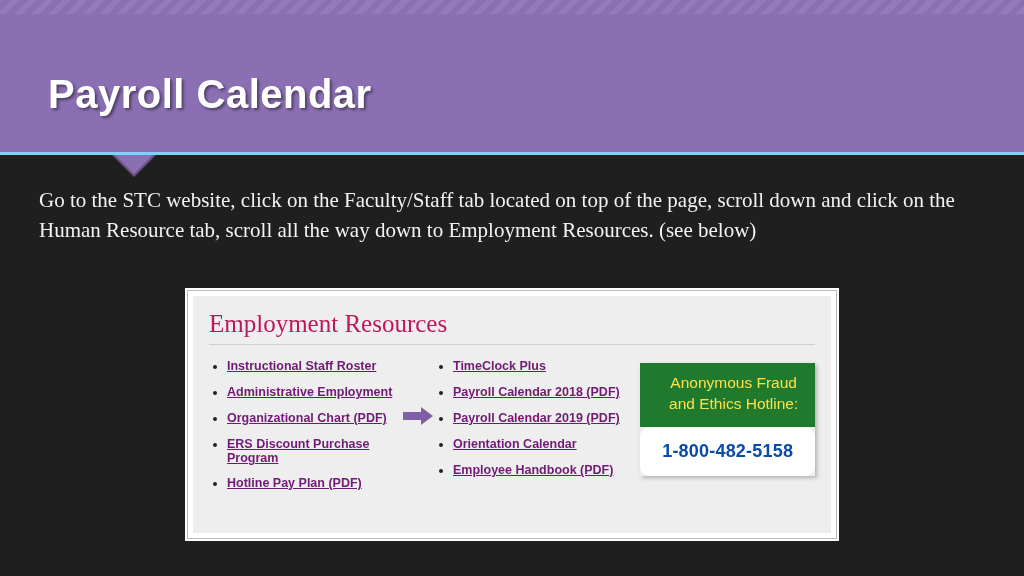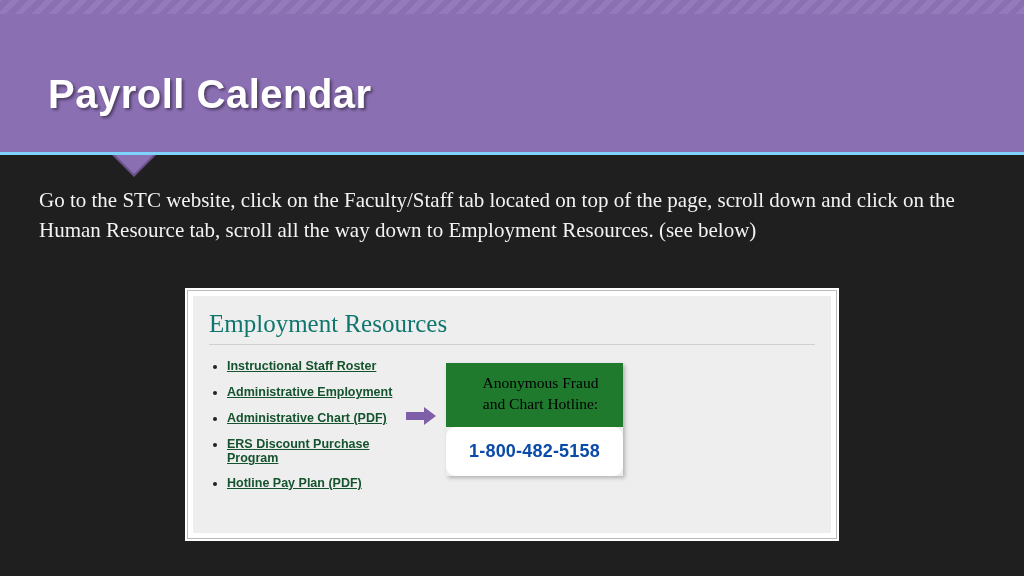--- a/index.html
+++ b/index.html
@@ -7,34 +7,34 @@
   .slide { width: 1024px; height: 576px; background: #1f1f1f; position: relative; }
   .header { height: 155px; background: #8b6fb3; position: relative; border-bottom: 3px solid #7dd3fc; }
   .header::before { content: ""; position: absolute; top: 0; left: 0; right: 0; height: 14px; background: repeating-linear-gradient(-45deg, #9a82bf 0 6px, #8b6fb3 6px 12px); opacity: 0.6; }
   .title-wrap { position: absolute; left: 48px; top: 72px; }
   .title { font-family: 'Trebuchet MS', Arial, sans-serif; font-size: 40px; font-weight: bold; color: #ffffff; text-shadow: 2px 2px 3px rgba(0,0,0,0.45); letter-spacing: 0.5px; }
   .notch { position: absolute; left: 112px; top: 155px; width: 0; height: 0; border-left: 22px solid transparent; border-right: 22px solid transparent; border-top: 22px solid #6a5187; }
   .notch-inner { position: absolute; left: 115px; top: 155px; width: 0; height: 0; border-left: 19px solid transparent; border-right: 19px solid transparent; border-top: 19px solid #8b6fb3; }
   .body-text { position: absolute; left: 32px; top: 185px; right: 50px; color: #f3f3f3; font-size: 21px; line-height: 1.45; margin-left: 7px; }
   .panel { position: absolute; left: 185px; top: 288px; width: 654px; height: 253px; background: #fff; border: 2px solid #fff; box-shadow: 0 0 0 1px #bbb inset; }
   .panel-inner { position: absolute; inset: 6px; background: #eeeeee; padding: 14px 16px 16px 16px; font-family: Arial, Helvetica, sans-serif; }
-  .panel-title { color: #0f766e; font-family: Georgia, serif; font-size: 25px; font-weight: 400; margin-bottom: 6px; }
+  .panel-title { color: #be185d; font-family: Georgia, serif; font-size: 25px; font-weight: 400; margin-bottom: 6px; }
   .panel-rule { height: 1px; background: #cfcfcf; margin-bottom: 14px; }
   .cols { display: flex; align-items: flex-start; }
   .col { font-size: 12.5px; color: #003399; }
   .col.col1 { width: 195px; }
   .col.col2 { width: 200px; }
   .col ul { list-style: disc; padding-left: 18px; }
   .col li { margin: 0 0 12px 0; color: #222; }
-  .col li a { color: #14532d; text-decoration: underline; font-weight: bold; cursor: pointer; }
+  .col li a { color: #701a75; text-decoration: underline; font-weight: bold; cursor: pointer; }
   .col li.tight { margin-bottom: 11px; }
   .arrow { width: 34px; padding-top: 48px; display: flex; justify-content: center; }
   .arrow svg { display: block; }
   .hotline { width: 177px; margin-left: 8px; margin-top: 4px; box-shadow: 2px 2px 4px rgba(0,0,0,0.25); }
-  .hotline-top { background: #1f7a2e; color: #000000; text-align: center; font-family: Liberation Serif, serif; font-size: 15.5px; line-height: 1.35; padding: 10px 8px 12px 20px; }
+  .hotline-top { background: #1f7a2e; color: #fde047; text-align: center; font-family: Liberation Sans, sans-serif; font-size: 15.5px; line-height: 1.35; padding: 10px 8px 12px 20px; }
   .hotline-bot { background: #fff; color: #0a4aa8; text-align: center; font-family: Arial, sans-serif; font-size: 18px; font-weight: bold; padding: 14px 4px; letter-spacing: 0.2px; border-radius: 10px; }
 </style>
 </head>
 <body>
 
 <div class="slide">
   <div class="header">
     <div class="title-wrap">
       <div class="title">Payroll Calendar</div>
     </div>
@@ -47,38 +47,47 @@
   <div class="panel">
     <div class="panel-inner">
       <div class="panel-title">Employment Resources</div>
       <div class="panel-rule"></div>
       <div class="cols">
 
         <div class="col col1">
           <ul>
             <li><a>Instructional Staff Roster</a></li>
             <li><a>Administrative Employment</a></li>
-            <li><a>Administrative Chart (PDF)</a></li>
+            <li><a>Organizational Chart (PDF)</a></li>
             <li class="tight"><a>ERS Discount Purchase Program</a></li>
             <li><a>Hotline Pay Plan (PDF)</a></li>
           </ul>
         </div>
 
         <div class="arrow">
           <svg width="30" height="18" viewBox="0 0 30 18">
             <rect x="0" y="5" width="18" height="8" fill="#7e5fa8"></rect>
             <polygon points="18,0 30,9 18,18" fill="#7e5fa8"></polygon>
           </svg>
         </div>
 
+        <div class="col col2">
+          <ul>
+            <li><a>TimeClock Plus</a></li>
+            <li><a>Payroll Calendar 2018 (PDF)</a></li>
+            <li><a>Payroll Calendar 2019 (PDF)</a></li>
+            <li><a>Orientation Calendar</a></li>
+            <li><a>Employee Handbook (PDF)</a></li>
+          </ul>
+        </div>
 
         <div class="hotline">
           <div class="hotline-top">
             <span>Anonymous Fraud</span><br>
-            <span>and Chart Hotline:</span>
+            <span>and Ethics Hotline:</span>
           </div>
           <div class="hotline-bot">1-800-482-5158</div>
         </div>
 
       </div>
     </div>
   </div>
 </div>
 
 </body></html>

